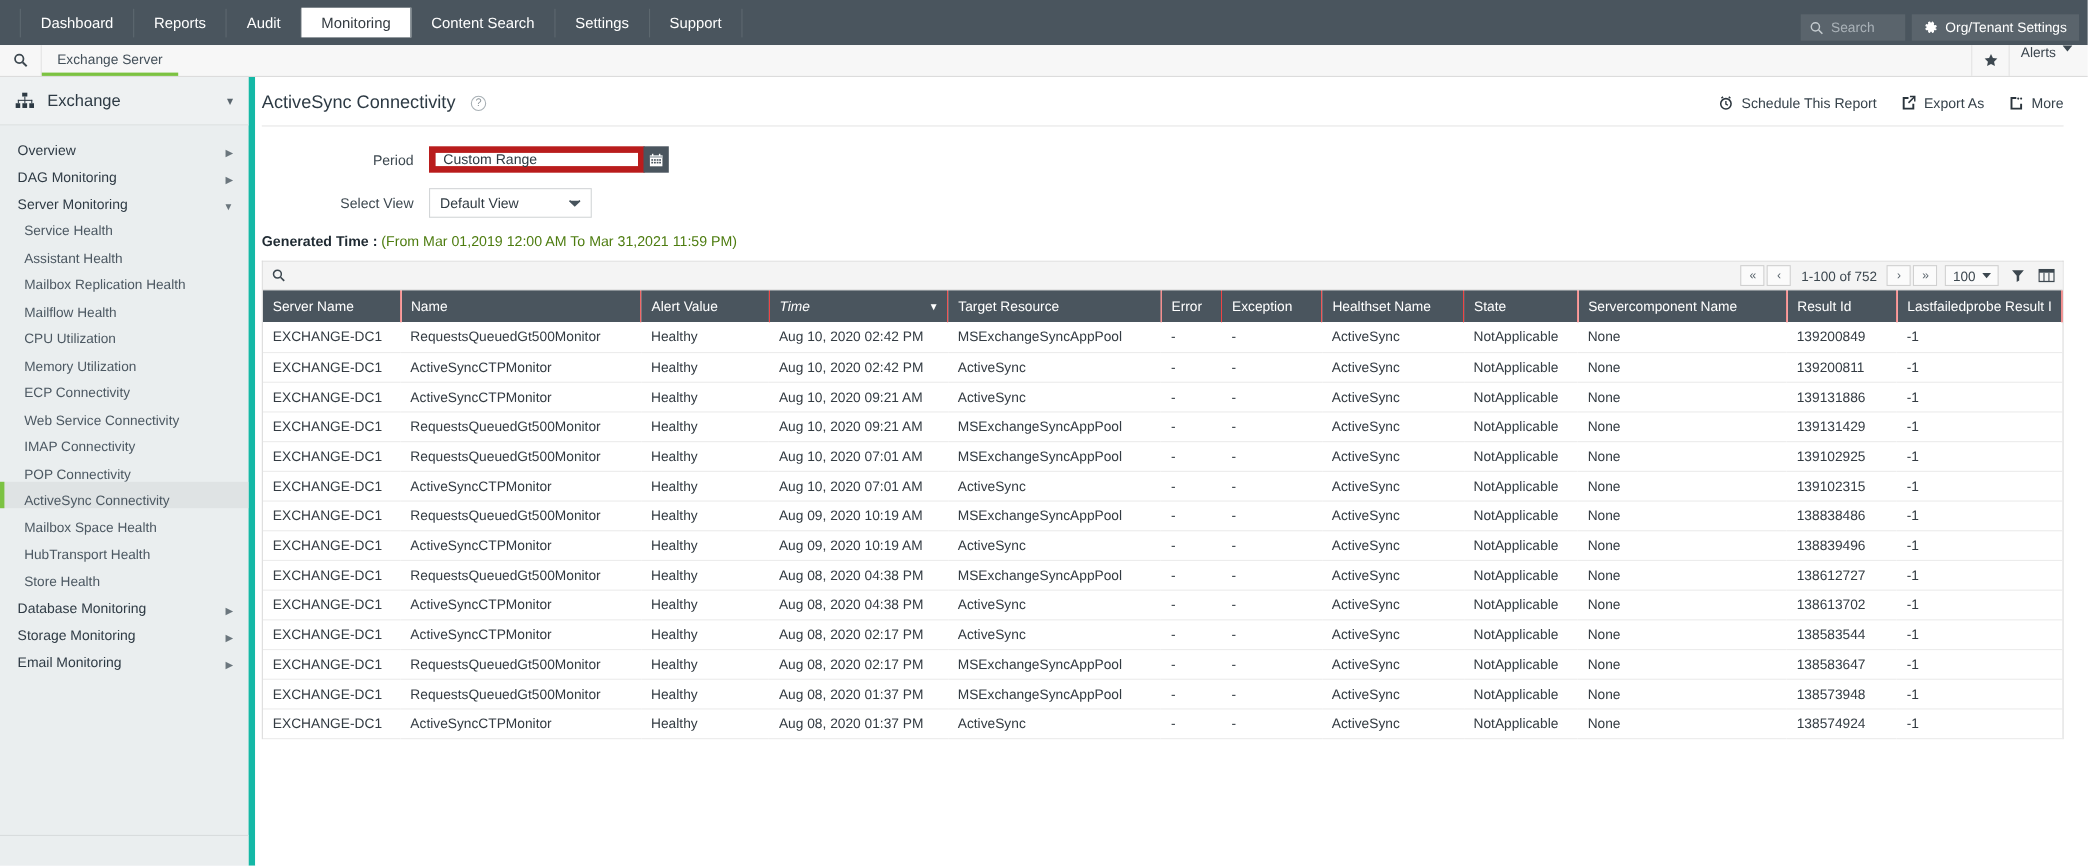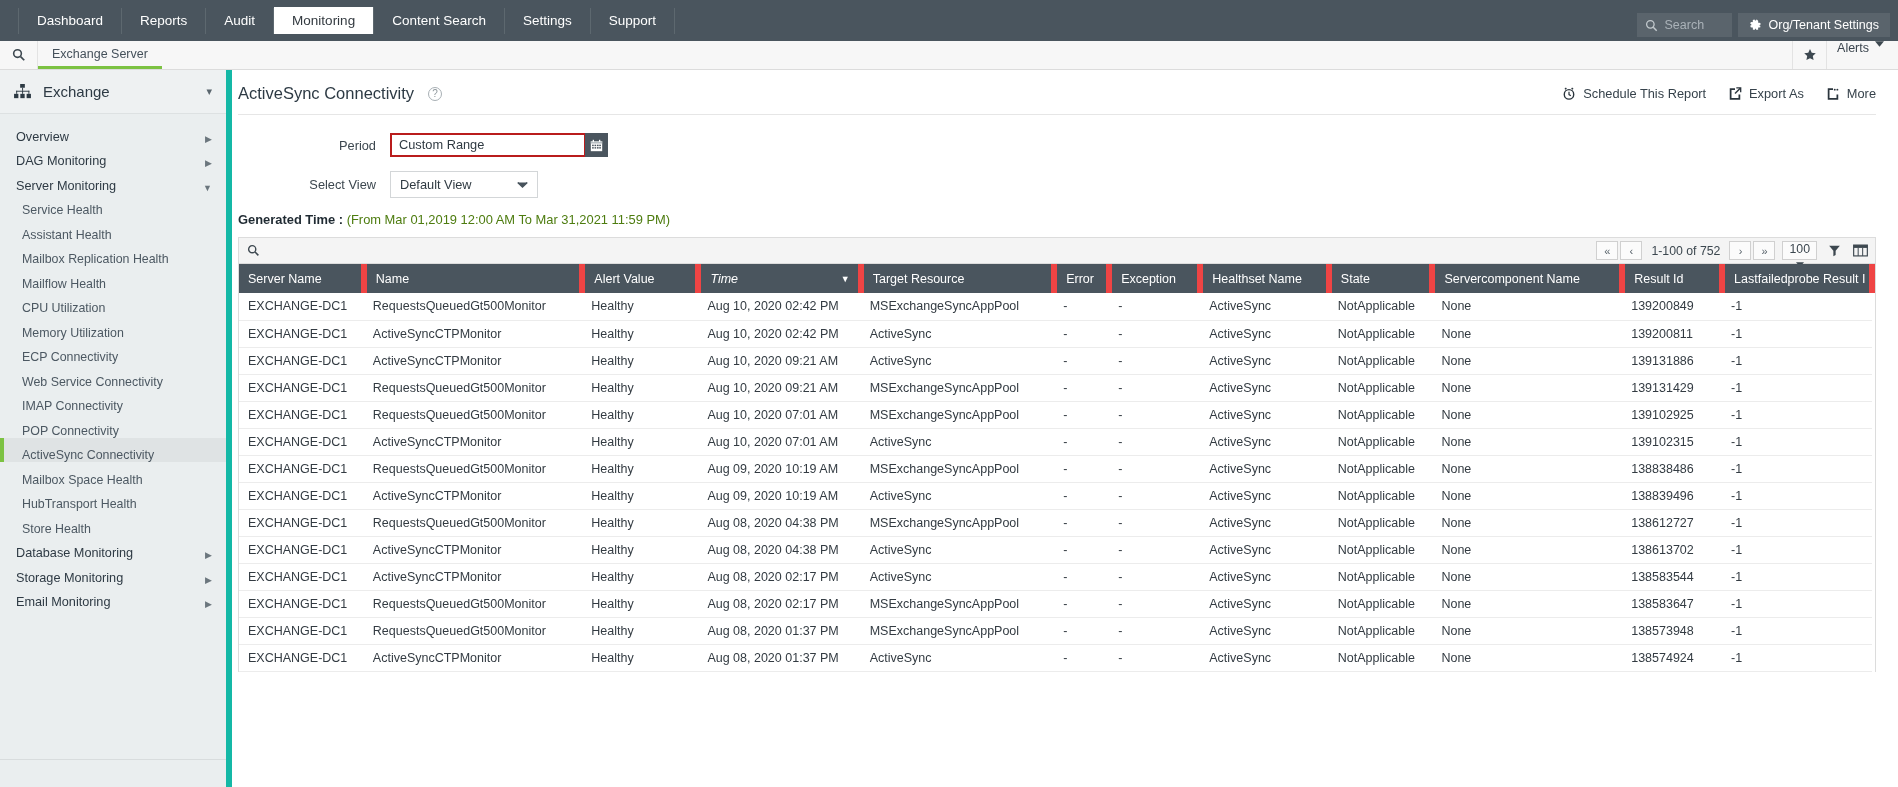--- a/index.html
+++ b/index.html
@@ -211,21 +211,21 @@
   .form-row { display: flex; align-items: center; margin-bottom: 14px; }
   .form-label {
     width: 158px;
     text-align: right;
     font-size: 12.8px;
     color: #3c474f;
     padding-right: 14px;
   }
   .period-input {
     width: 196px; height: 24px;
-    border: 2px solid #b91c1c;
+    border: 6px solid #b91c1c;
     background: #fff;
     font-size: 12.8px;
     color: #2f3a42;
     padding: 0 7px;
     line-height: 22px;
     display: flex; align-items: center;
   }
   .cal-btn {
     width: 23px; height: 24px;
     background: #4a555e;
@@ -282,41 +282,40 @@
   }
   .pg-size {
     border: 1px solid #d0d0d0;
     background: #fbfbfb;
     height: 19px;
     display: flex; align-items: center; gap: 6px;
     padding: 0 6px;
     font-size: 12.3px; color: #3c474f;
     margin: 0 4px 0 6px;
     cursor: pointer;
-    flex-direction: column;
   }
   .tb-ico {
     width: 26px; height: 20px;
     display: flex; align-items: center; justify-content: center;
     cursor: pointer;
   }
 
   table.grid { width: 100%; border-collapse: collapse; table-layout: fixed; }
   table.grid thead th {
     background: #4a555e;
     color: #ffffff;
     font-size: 12.5px;
     font-weight: normal;
     text-align: left;
     height: 29px;
     padding: 0 9px;
     white-space: nowrap;
     overflow: hidden;
     position: relative;
-    border-right: 6px solid #ef4444;
+    border-right: 1px solid #ef4444;
     cursor: pointer;
   }
   table.grid thead th .sort { position: absolute; right: 8px; top: 50%; transform: translateY(-50%); font-size: 9px; }
   table.grid tbody td {
     font-size: 12.5px;
     color: #333b42;
     height: 27px;
     padding: 0 9px;
     border-bottom: 1px solid #ececec;
     white-space: nowrap;

